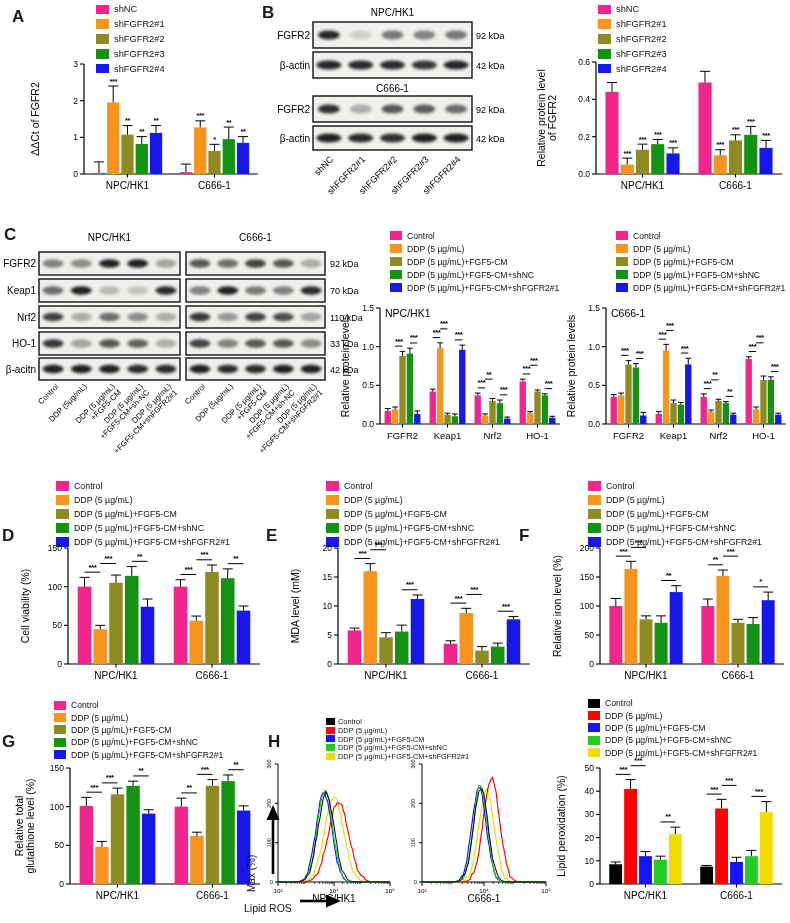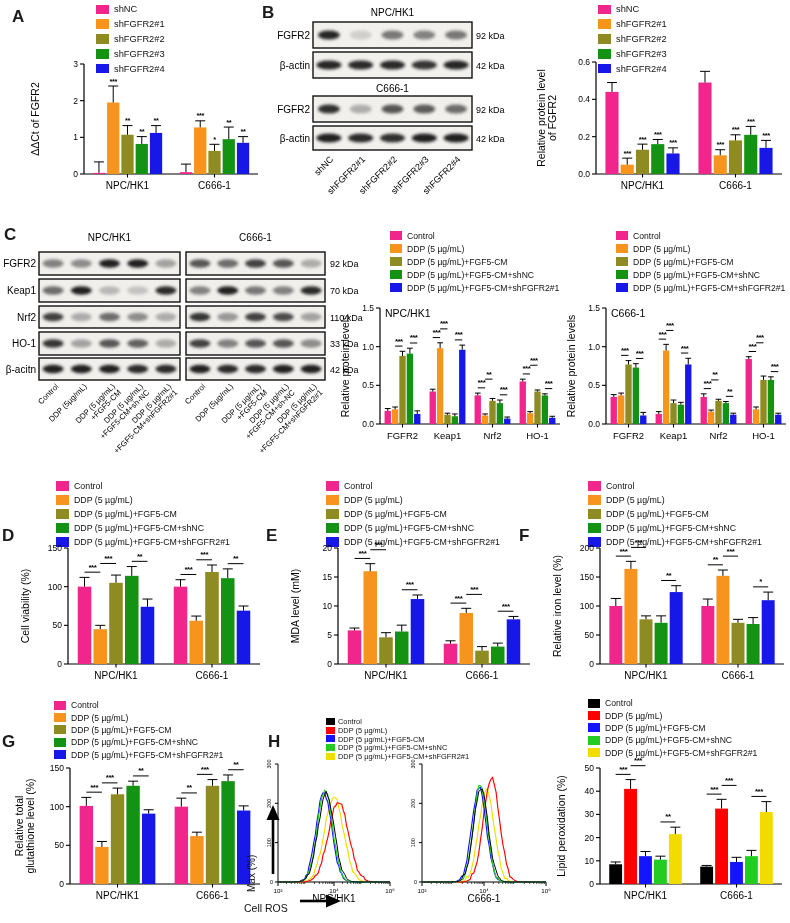--- a/index.html
+++ b/index.html
@@ -1117,18 +1117,18 @@
       <text x="177.03799999999998" y="38.900000000000006" font-size="8" text-anchor="middle" fill="#000" font-weight="bold" letter-spacing="-0.5">***</text>
       <line x1="199.42399999999998" y1="52.42" x2="214.34799999999998" y2="52.42" stroke="#000" stroke-width="1"></line>
       <text x="206.88599999999997" y="49.92" font-size="8" text-anchor="middle" fill="#000" font-weight="bold" letter-spacing="-0.5">***</text>
     </svg>
 
   <svg id="maxArrow" style="left:264px;top:804px" width="18" height="72">
     <line x1="9" y1="14" x2="9" y2="70" stroke="#000" stroke-width="2.6"></line>
     <polygon points="9,1 2.5,16 15.5,16" fill="#000"></polygon>
   </svg>
   <div class="vtext" style="left:246px;top:892px">Max (%)</div>
-  <div class="htext" style="left:244px;top:902px">Cell ROS</div>
+  <div class="htext" style="left:244px;top:902px">Lipid ROS</div>
   <svg id="rosArrow" style="left:298px;top:892px" width="44" height="18">
     <line x1="2" y1="9" x2="30" y2="9" stroke="#000" stroke-width="2.6"></line>
     <polygon points="43,9 28,2.5 28,15.5" fill="#000"></polygon>
   </svg>
 </div>
 
 </body></html>

